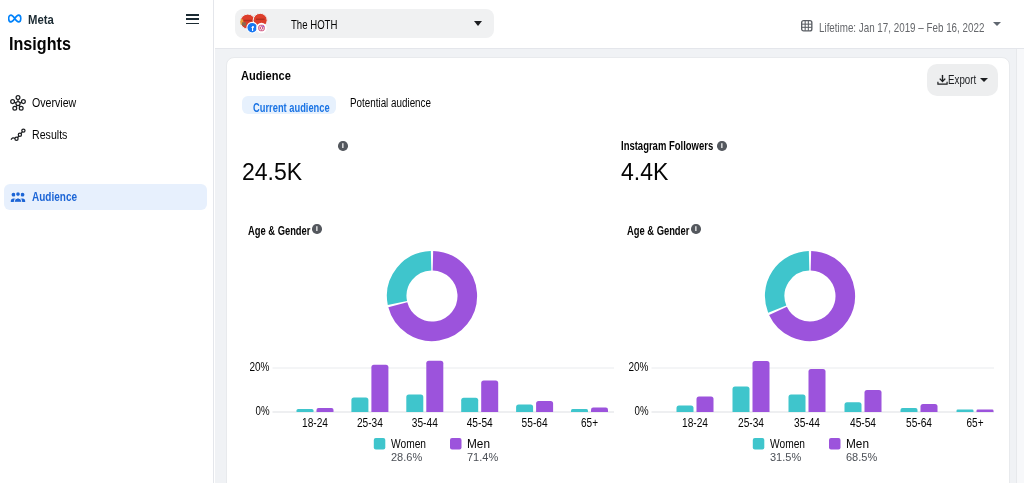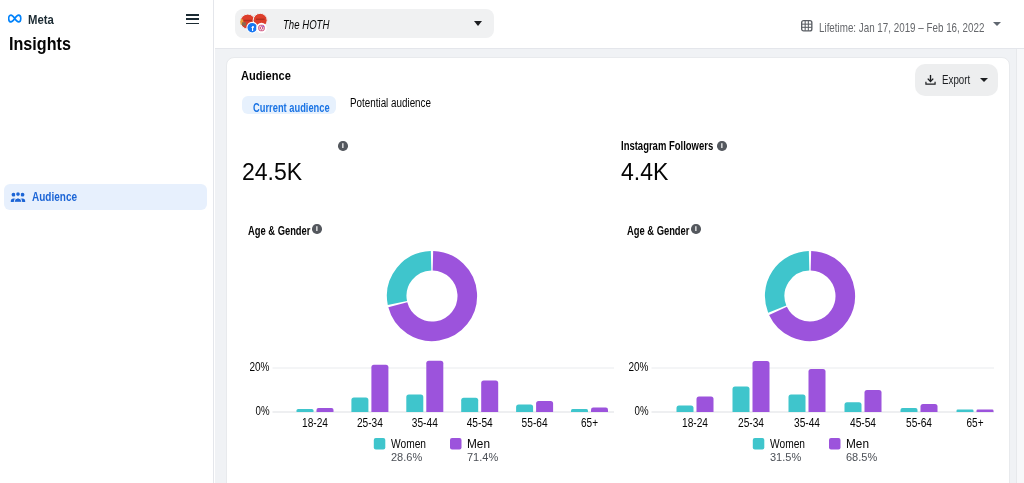--- a/index.html
+++ b/index.html
@@ -30,20 +30,47 @@
       <path d="M5.9 2.2 C2.6 2.2 1.4 5.9 1.4 9 C1.4 12.1 2.6 15.8 5.9 15.8 C11.9 15.8 15.1 2.2 21.1 2.2 C24.4 2.2 25.6 5.9 25.6 9 C25.6 12.1 24.4 15.8 21.1 15.8 C15.1 15.8 11.9 2.2 5.9 2.2 Z" stroke-width="3.2"></path>
     </svg>
     <div class="abs" style="left:28px; top:10px;"><span class="nw" style="font-size:13px; font-weight:bold; color:#1C2B33; transform:scaleX(0.87);">Meta</span></div>
     <div class="abs" style="left:186px; top:14px; width:13px;">
       <div style="height:1.7px; background:#1C2B33; margin-bottom:2.6px;"></div>
       <div style="height:1.7px; background:#1C2B33; margin-bottom:2.6px;"></div>
       <div style="height:1.7px; background:#1C2B33;"></div>
     </div>
     <div class="abs" style="left:9px; top:33px;text-align:right;"><span class="nw" style="font-size:19px; font-weight:bold; color:#050505; transform:scaleX(0.85);">Insights</span></div>
 
+    <div class="navitem" style="top:90px;">
+      <svg class="ic" viewBox="0 0 16 16" fill="none" stroke="#1C1E21" stroke-width="1.25">
+        <circle cx="8" cy="8.6" r="2.1"></circle>
+        <circle cx="8" cy="2.6" r="1.9"></circle>
+          <line x1="8" y1="4.5" x2="8" y2="6.5"></line>
+        <circle cx="2.6" cy="6.6" r="1.9"></circle>
+          <line x1="4.4" y1="7.2" x2="6" y2="7.9"></line>
+        <circle cx="13.4" cy="6.6" r="1.9"></circle>
+          <line x1="11.6" y1="7.2" x2="10" y2="7.9"></line>
+        <circle cx="4.8" cy="13.3" r="1.9"></circle>
+          <line x1="5.9" y1="11.8" x2="6.9" y2="10.4"></line>
+        <circle cx="11.2" cy="13.3" r="1.9"></circle>
+          <line x1="10.1" y1="11.8" x2="9.1" y2="10.4"></line>
+      </svg>
+      <div class="lb">Overview</div>
+    </div>
+    <div class="navitem" style="top:121.5px;">
+      <svg class="ic" viewBox="0 0 16 16" fill="none" stroke="#1C1E21" stroke-width="1.25">
+        <path d="M1,12.6 C2.2,10.6 3.4,10.3 5,11.4"></path>
+        <circle cx="6.5" cy="11.7" r="1.6"></circle>
+        <line x1="7.6" y1="10.5" x2="8.9" y2="9"></line>
+        <circle cx="9.9" cy="7.8" r="1.6"></circle>
+        <line x1="11" y1="6.5" x2="12.3" y2="4.9"></line>
+        <circle cx="13.4" cy="3.6" r="1.6"></circle>
+      </svg>
+      <div class="lb">Results</div>
+    </div>
     <div class="navitem sel" style="top:184px;">
       <svg class="ic" viewBox="0 0 16 16" fill="#1C65D6">
         <circle cx="3.5" cy="5.7" r="1.9"></circle>
         <path d="M0.8 13.1 v-0.9 a2.7 2.7 0 0 1 2.7-2.7 h0.4 a2.7 2.7 0 0 1 2.7 2.7 v0.9 Z"></path>
         <circle cx="12.5" cy="5.7" r="1.9"></circle>
         <path d="M9.4 13.1 v-0.9 a2.7 2.7 0 0 1 2.7-2.7 h0.4 a2.7 2.7 0 0 1 2.7 2.7 v0.9 Z"></path>
         <circle cx="8" cy="5.1" r="2.3" stroke="#fff" stroke-width="0.9"></circle>
         <path d="M4.4 13.3 v-1.1 a3.1 3.1 0 0 1 3.1-3.1 h1 a3.1 3.1 0 0 1 3.1 3.1 v1.1 Z" stroke="#fff" stroke-width="0.9"></path>
       </svg>
       <div class="lb">Audience</div>
@@ -59,39 +86,39 @@
         <path d="M4.5 11.5 h8.6" stroke="#B52F1F" stroke-width="1.6"></path>
         <circle cx="21.2" cy="11.3" r="7" fill="#DD3E2B" stroke="#F0F1F2" stroke-width="1"></circle>
         <path d="M17 10.3 h8.6" stroke="#B52F1F" stroke-width="1.5"></path>
         <circle cx="13.2" cy="18.7" r="5.3" fill="#1877F2" stroke="#fff" stroke-width="1.1"></circle>
         <text x="13.7" y="22.2" font-size="8" font-weight="bold" fill="#fff" text-anchor="middle" font-family="Liberation Sans, sans-serif">f</text>
         <circle cx="22.5" cy="19" r="5.3" fill="#fff"></circle>
         <rect x="19.8" y="16.3" width="5.4" height="5.4" rx="1.7" fill="none" stroke="#CC4473" stroke-width="1"></rect>
         <circle cx="22.5" cy="19" r="1.35" fill="none" stroke="#CC4473" stroke-width="1"></circle>
         <circle cx="24.1" cy="17.4" r="0.7" fill="#7B3FE4"></circle>
       </svg>
-      <div class="abs" style="left:48px; top:6px;font-style:italic;"><span class="nw" style="font-size:12px; color:#050505; transform:scaleX(0.8);">The HOTH</span></div>
+      <div class="abs" style="left:56px; top:6px;"><span class="nw" style="font-size:12px; color:#050505; transform:scaleX(0.8);">The HOTH</span></div>
       <div class="caret abs" style="left:239px; top:12px;"></div>
     </div>
     <svg class="abs" style="left:586px; top:20px;" width="11.5" height="11.5" viewBox="0 0 12 12" fill="none" stroke="#5A5E64">
       <rect x="0.7" y="0.7" width="10.6" height="10.6" rx="2" stroke-width="1.4"></rect>
       <line x1="4.35" y1="0.7" x2="4.35" y2="11.3" stroke-width="1.1"></line>
       <line x1="7.65" y1="0.7" x2="7.65" y2="11.3" stroke-width="1.1"></line>
       <line x1="0.7" y1="4.35" x2="11.3" y2="4.35" stroke-width="1.1"></line>
       <line x1="0.7" y1="7.65" x2="11.3" y2="7.65" stroke-width="1.1"></line>
     </svg>
     <div class="abs" style="left:604px; top:18px;"><span class="nw" style="font-size:13px; color:#65676B; transform:scaleX(0.755);">Lifetime: Jan 17, 2019 – Feb 16, 2022</span></div>
     <div class="caret abs" style="left:778px; top:22px; border-top-color:#606770; border-left-width:4.7px; border-right-width:4.7px; border-top-width:4.5px;"></div>
   </div>
 
   <div id="content"></div>
   <div id="scrollstrip"></div>
   <div id="card">
     <div class="abs" style="left:13.5px; top:8px;"><span class="nw" style="font-size:13.5px; font-weight:bold; color:#050505; transform:scaleX(0.82);">Audience</span></div>
-    <div class="abs" style="right:11px; top:6px; height:25.5px; background:#EDEEEF; border-radius:10px; padding:16px 10px; display:flex; align-items:center; gap:6px;">
+    <div class="abs" style="right:11px; top:6px; height:25.5px; background:#EDEEEF; border-radius:10px; padding:16px 10px; display:flex; align-items:center; ">
       <svg width="11" height="12" viewBox="0 0 12 13" fill="none" stroke="#1C1E21" stroke-width="1.5">
         <line x1="6" y1="1" x2="6" y2="7.5"></line>
         <path d="M3 5 L6 8.2 L9 5" fill="none"></path>
         <path d="M1 8.5 L1 11 L11 11 L11 8.5" stroke-width="1.3"></path>
       </svg>
       <span class="nw" style="font-size:12.5px; color:#1C1E21; transform:scaleX(0.78);">Export</span>
       <span class="caret" style="border-left-width:4px; border-right-width:4px; border-top-width:4.5px; margin-left:-4px;"></span>
     </div>
     <div class="abs" style="left:15px; top:38px; width:94px; height:18px; background:#E7F1FD; border-radius:6px; text-align:center;">
       <span class="nw" style="font-size:12px; font-weight:bold; color:#1B74E4; transform:scaleX(0.775); transform-origin:50% 50%; line-height:24.6px;">Current audience</span>

